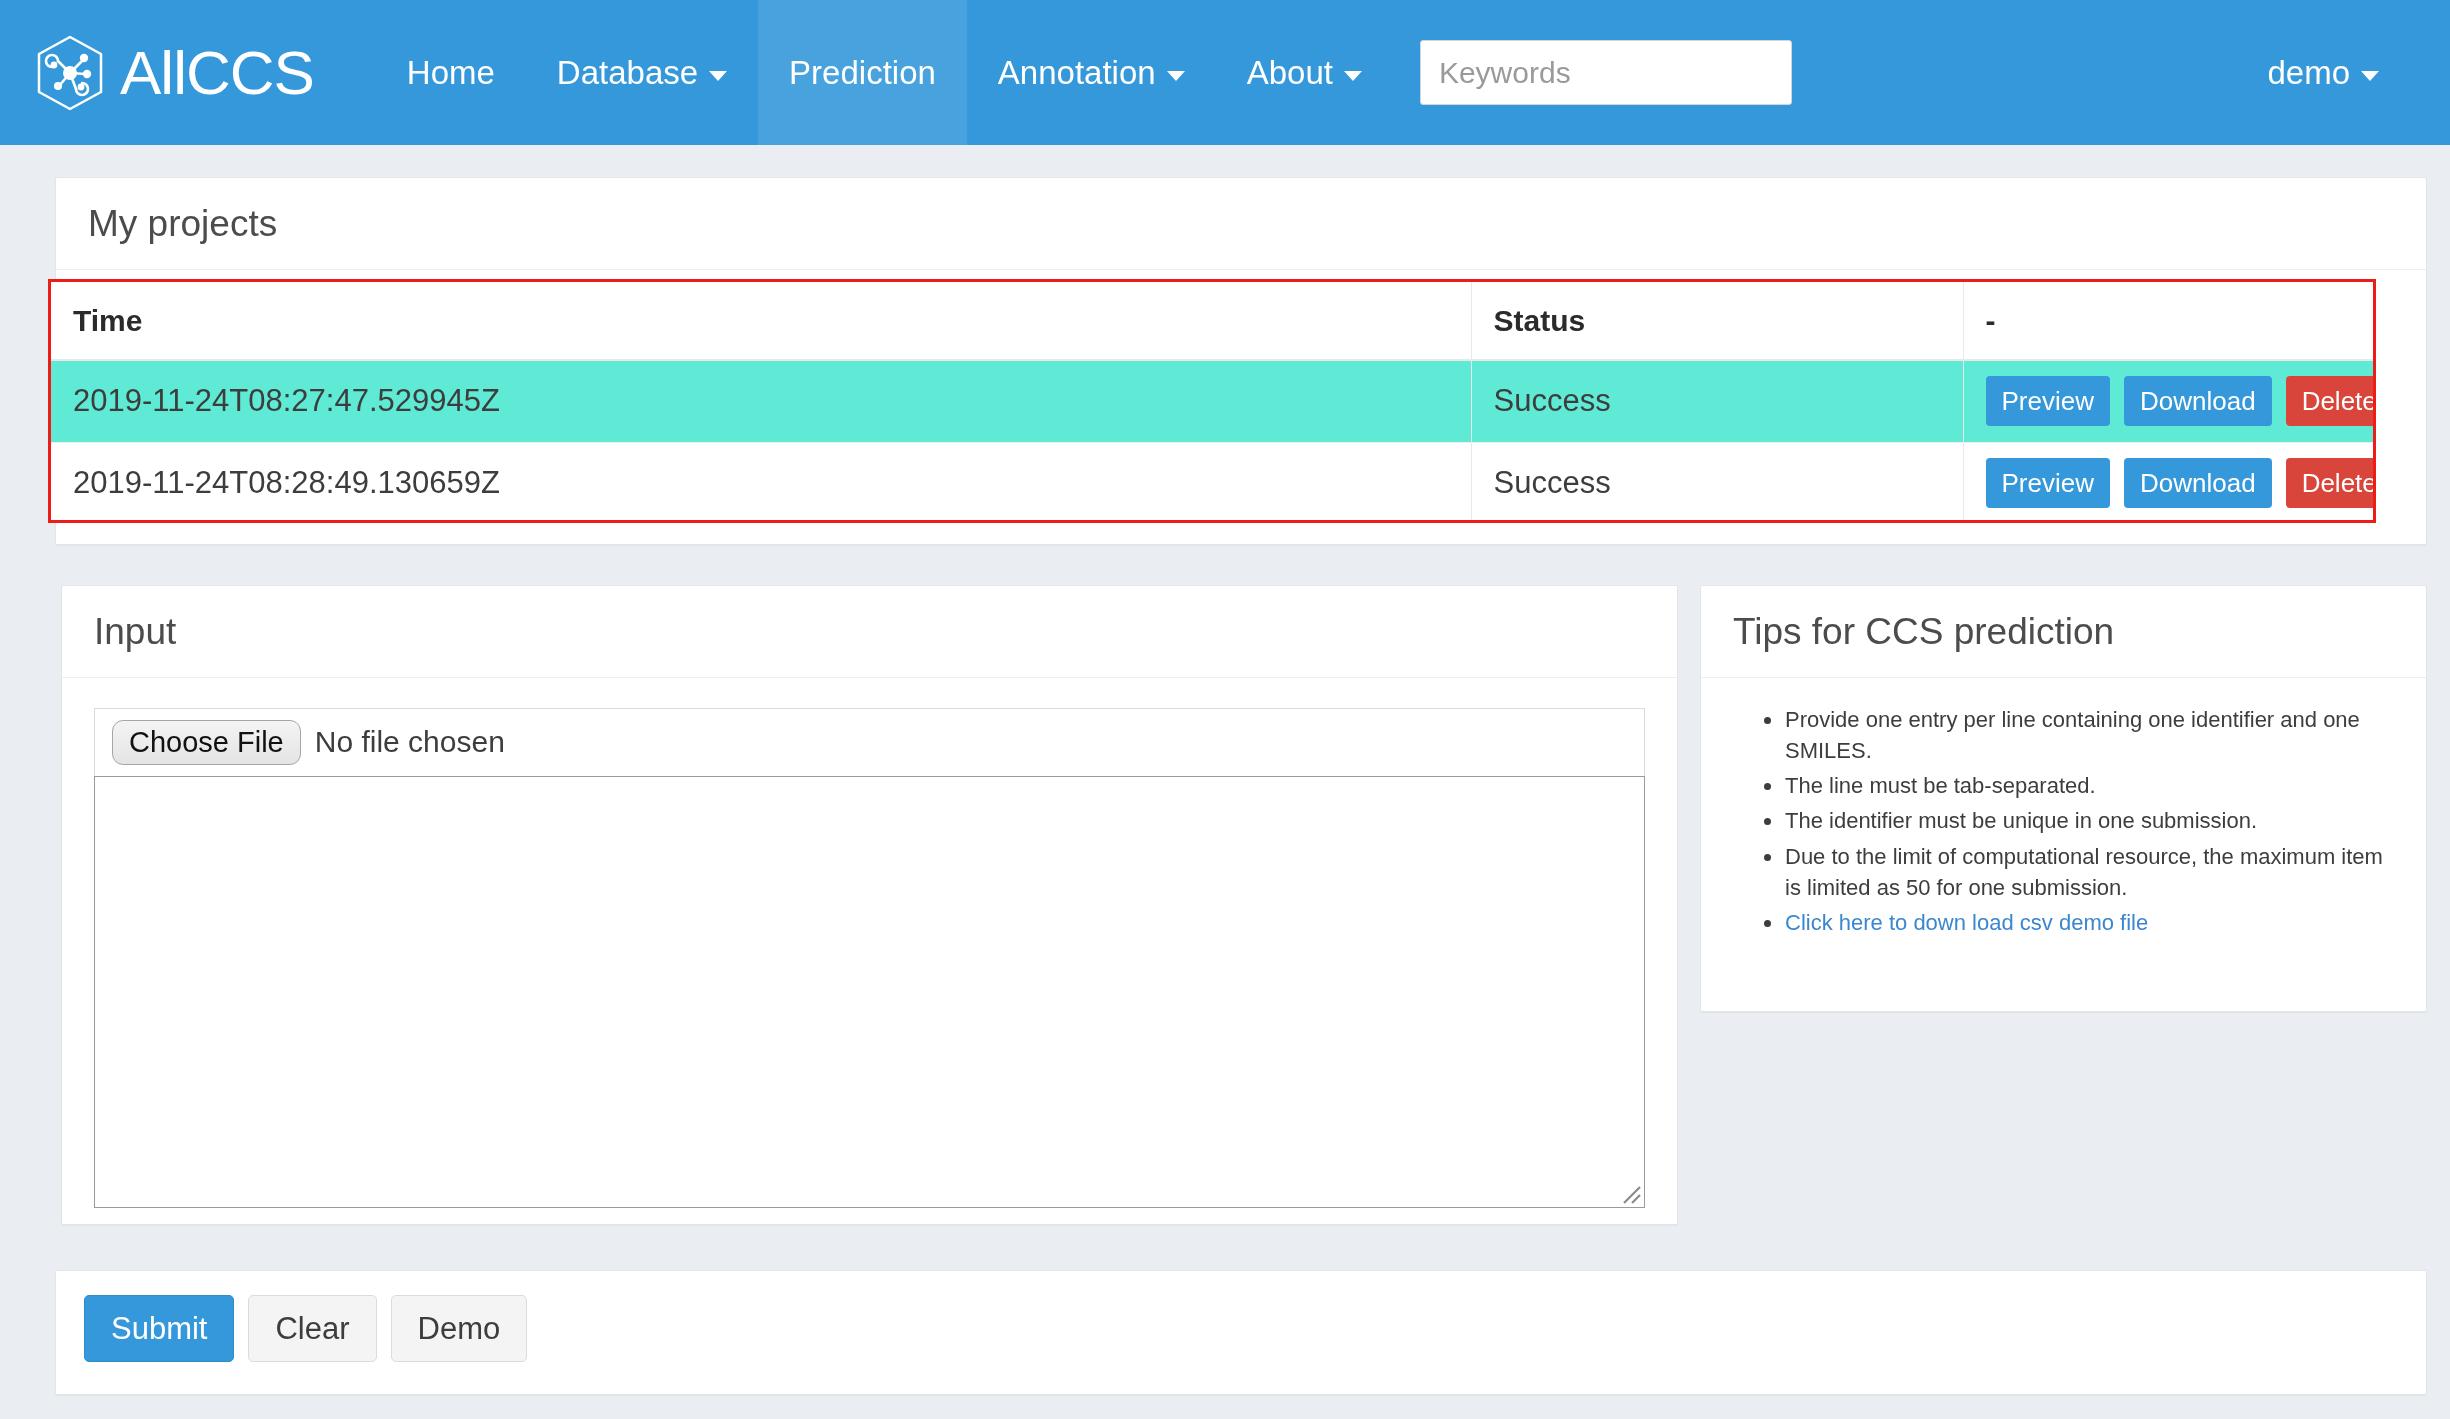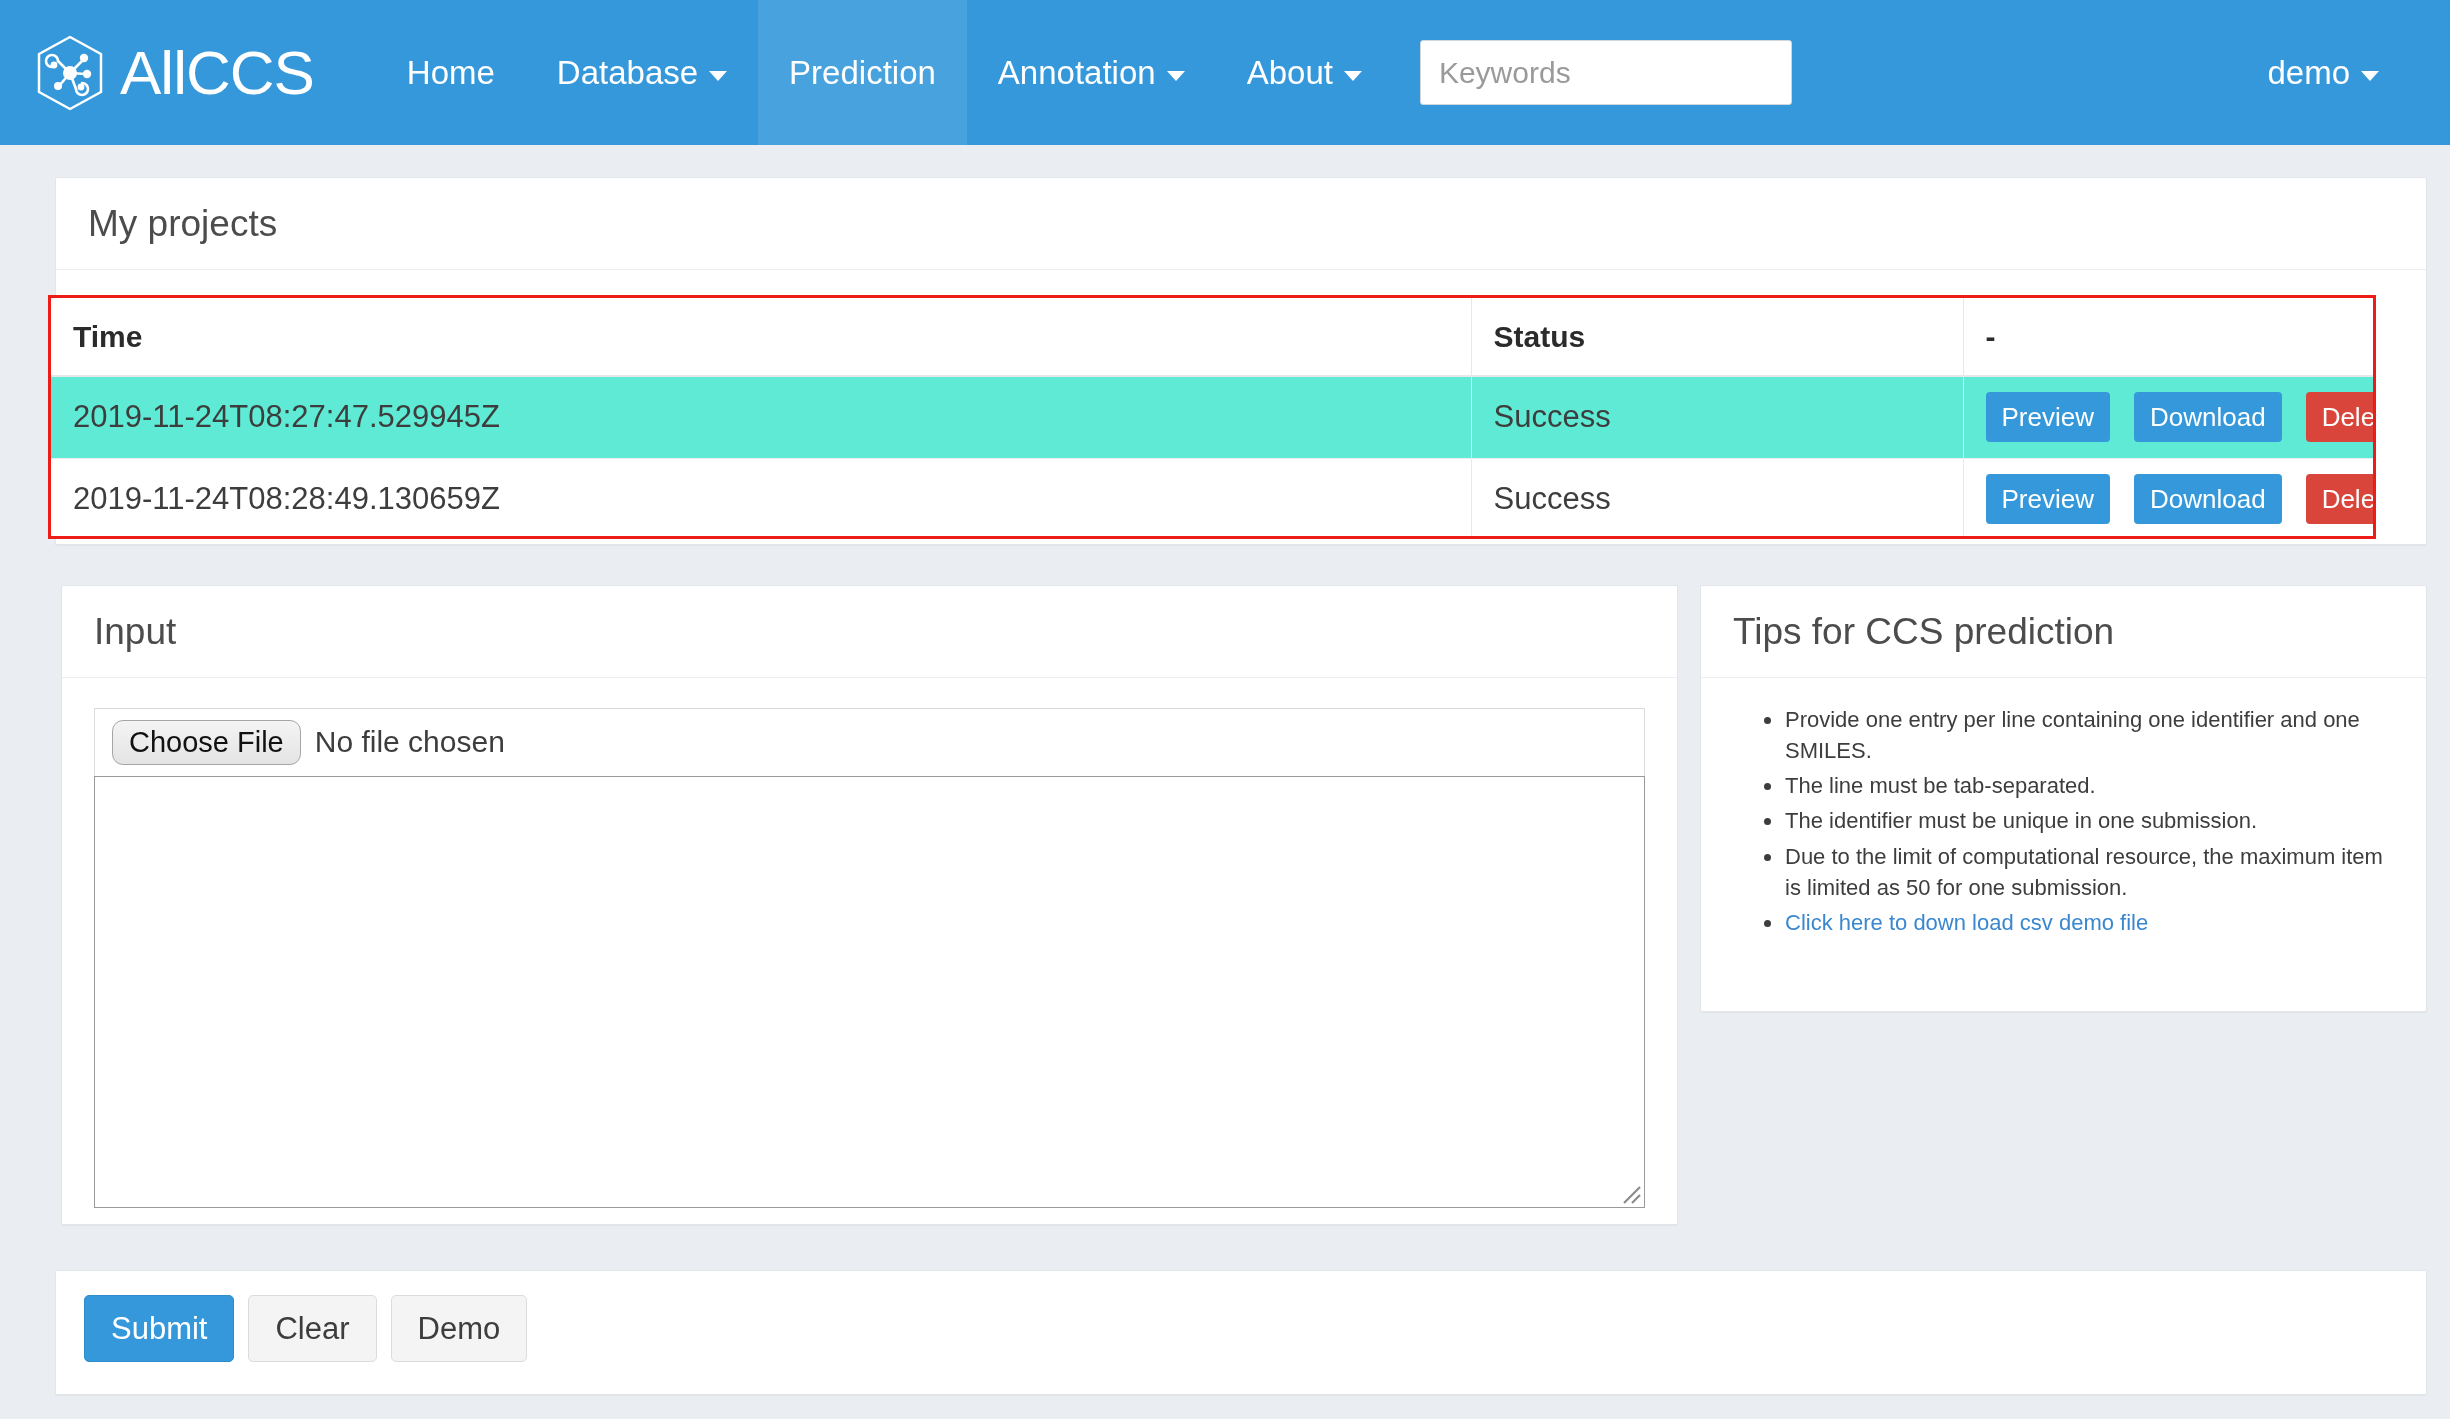--- a/index.html
+++ b/index.html
@@ -110,21 +110,21 @@
   .projects-panel {
     position: absolute;
     left: 55px;
     top: 177px;
     width: 2372px;
     height: 368px;
   }
   .table-wrap {
     position: absolute;
     left: 48px;
-    top: 295px;
+    top: 279px;
     width: 2328px;
     height: 244px;
     border: 3px solid #ee1c17;
     background: #ffffff;
     overflow: hidden;
   }
   table.projects {
     width: 100%;
     border-collapse: collapse;
     table-layout: fixed;
@@ -151,21 +151,21 @@
     font-size: 31px;
     color: #3d3d3d;
     border-bottom: 1px solid #eceef0;
   }
   table.projects tbody tr.odd td { background: #5eead4; }
   table.projects tbody tr.even td { background: #ffffff; }
   .col-time   { width: 1420px; }
   .col-status { width: 492px; }
   .col-act    { width: auto; }
 
-  .btn-group { display: flex; gap: 24px; }
+  .btn-group { display: flex; gap: 14px; }
   .btn {
     border: none;
     border-radius: 4px;
     font-family: "Liberation Sans", sans-serif;
     font-size: 26px;
     line-height: 1;
     padding: 12px 16px;
     cursor: pointer;
     color: #ffffff;
     white-space: nowrap;

